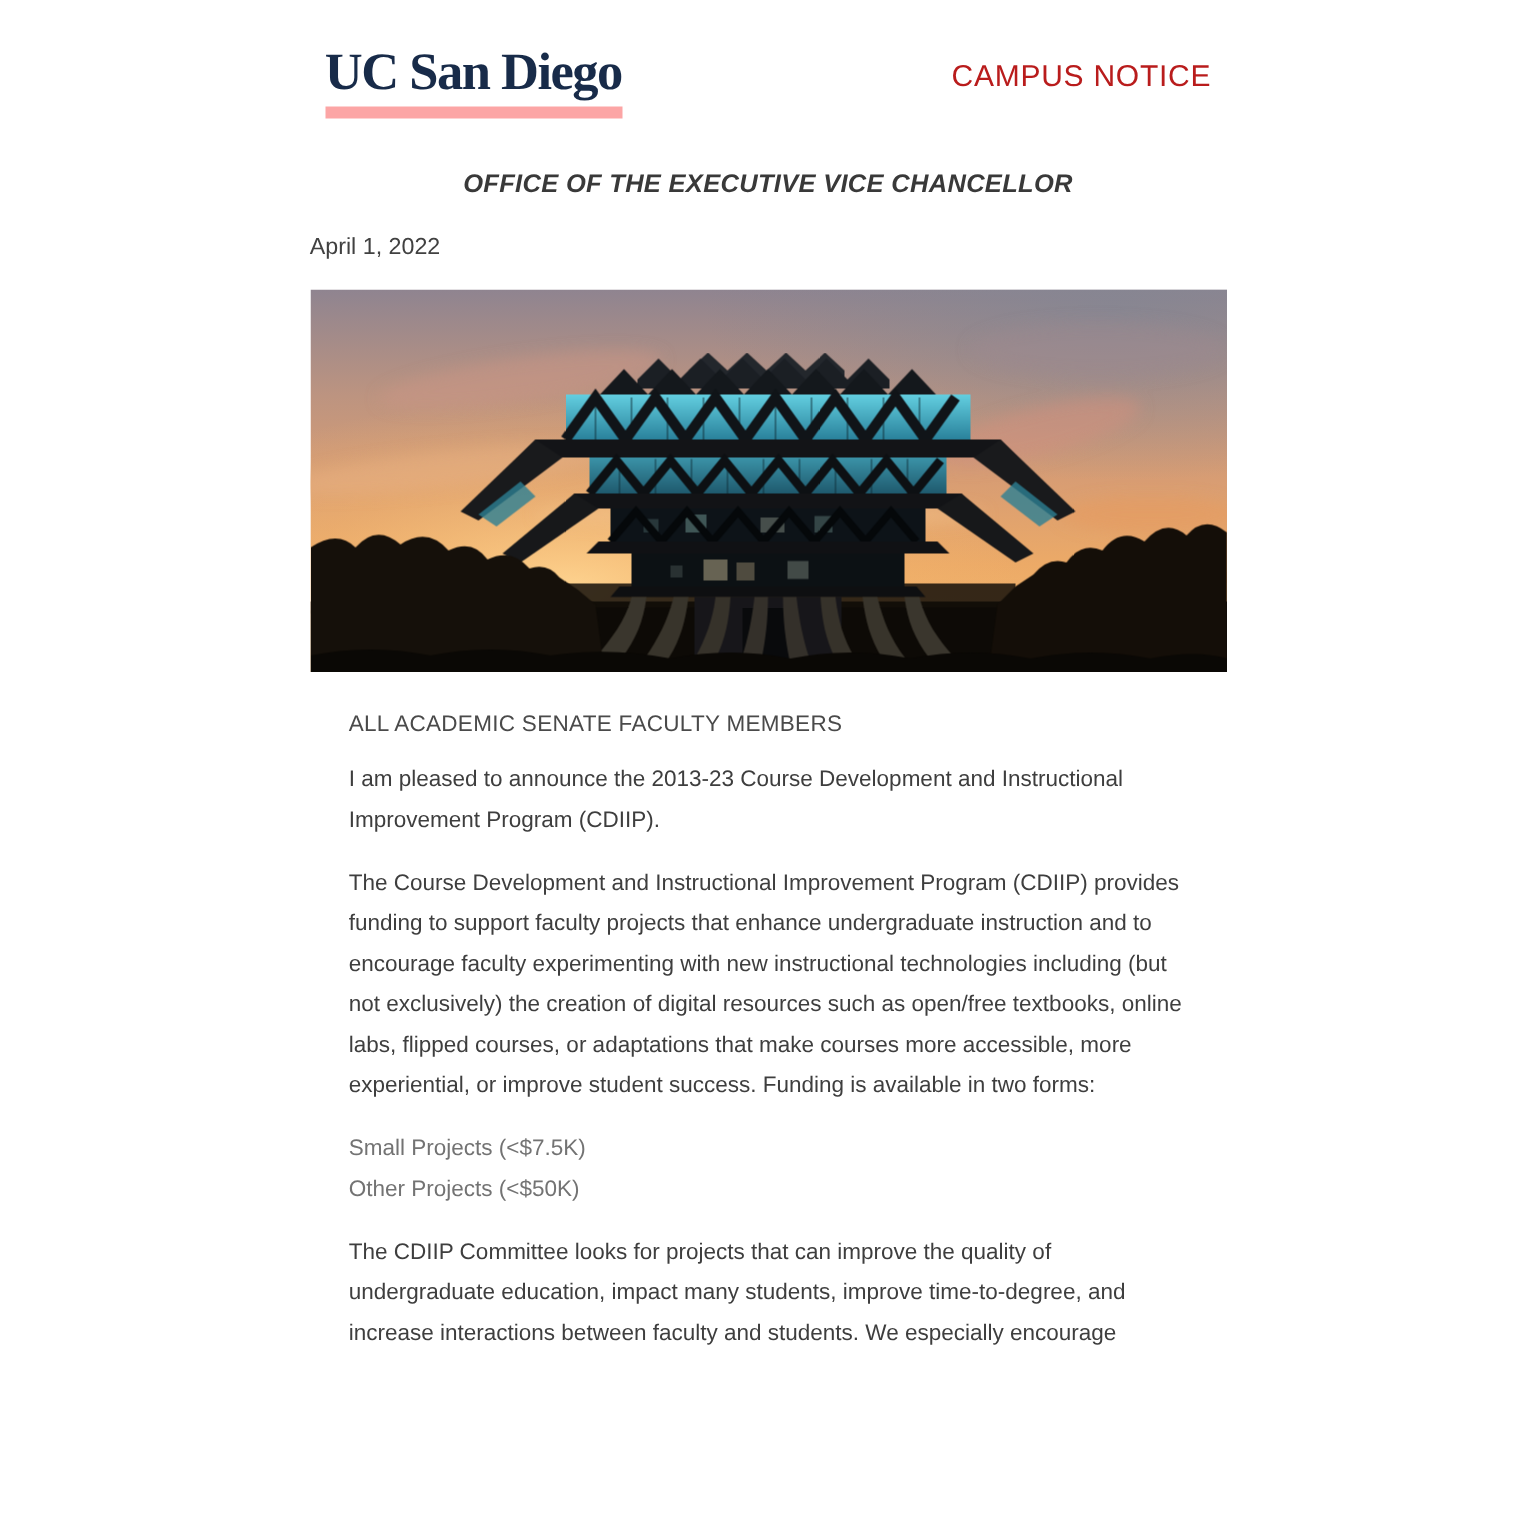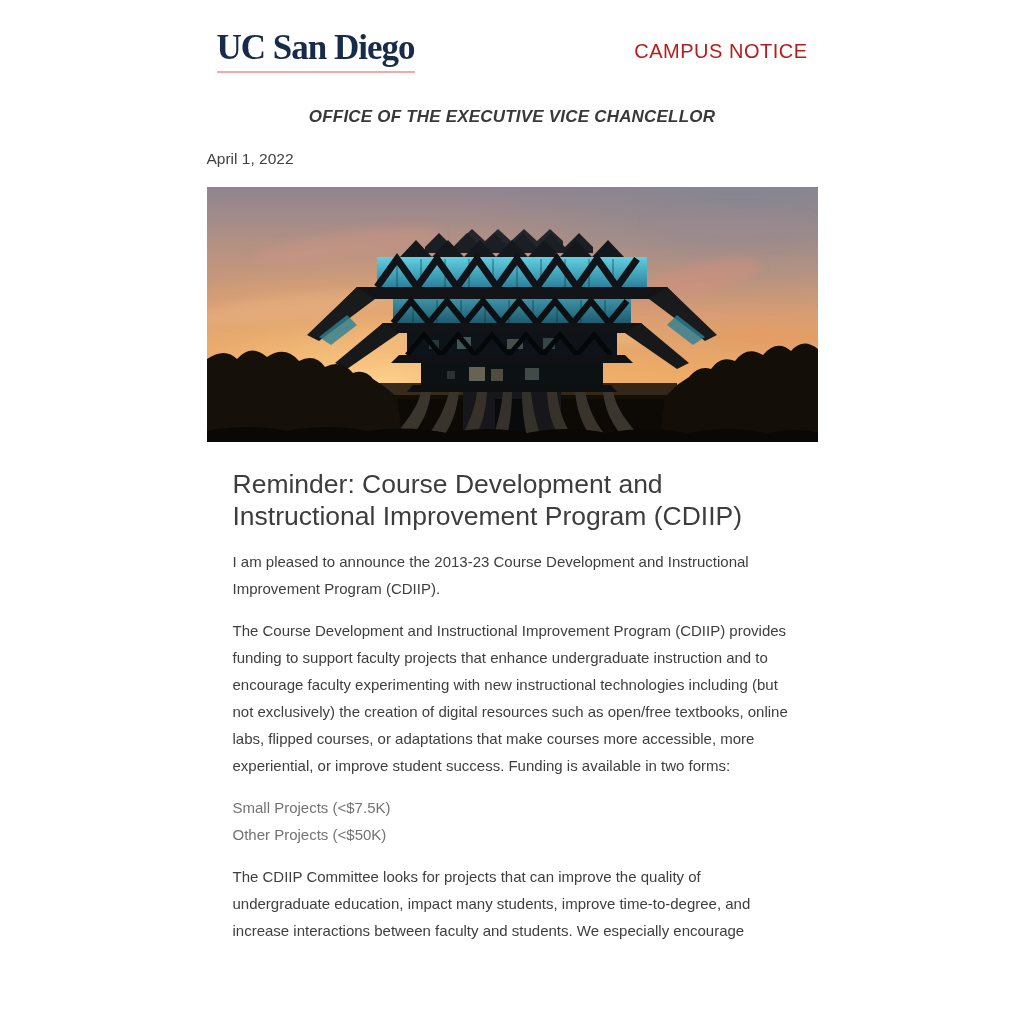--- a/index.html
+++ b/index.html
@@ -4,21 +4,21 @@
 <style>
   html,body{margin:0;padding:0;}
   body{
     width:1024px;height:1024px;overflow:hidden;background:#ffffff;
     font-family:"Liberation Sans",sans-serif;color:#3e3e3e;
   }
   .page{width:611px;margin:0 auto;}
   .masthead{display:flex;justify-content:space-between;align-items:flex-start;padding:30px 10px 0 10px;}
   .logo{
     font-family:"Liberation Serif",serif;font-weight:700;font-size:35px;line-height:1;
-    letter-spacing:-1px;color:#182B49;padding-bottom:6px;border-bottom:2px solid #fca5a5;
+    letter-spacing:-1px;color:#182B49;padding-bottom:6px;border-bottom:8px solid #fca5a5;
   }
   .notice-label{font-size:20px;color:#b91c1c;letter-spacing:.5px;margin-top:10px;}
   .office-line{text-align:center;font-weight:700;font-size:17px;color:#393939;margin-top:34px;letter-spacing:.2px;font-style:italic;}
   .date-line{font-size:15.5px;color:#414141;margin-top:23px;}
   .hero{margin-top:19px;width:611px;height:255px;}
   .hero svg{display:block;}
   .article{padding:0 26px;}
   .audience{margin-top:26px;font-size:15px;color:#4a4a4a;letter-spacing:.2px;}
   .title{margin:26px 0 10px 0;font-size:26.5px;font-weight:400;color:#3d3d3d;line-height:1.22;}
   .para{margin:15px 0 0 0;font-size:15px;line-height:27px;color:#3e3e3e;}
@@ -162,21 +162,21 @@
       <path d="M396,205 L406,205 C410,222 420,236 434,250 L416,250 C404,236 398,222 396,205 Z" fill="#3a362d"></path>
 
       <path d="M0,255 L0,172 Q18,160 30,172 Q44,156 60,170 Q78,158 92,174 Q108,166 118,180 Q134,172 146,186 Q158,182 166,192 L178,200 L190,210 L196,255 Z" fill="#15100a"></path>
       <path d="M611,255 L611,162 Q596,150 584,164 Q570,152 556,168 Q540,158 528,174 Q514,168 504,182 Q492,178 482,190 L470,198 L458,210 L452,255 Z" fill="#140e08"></path>
 
       <path d="M0,255 L0,244 Q40,236 80,244 Q120,236 160,244 Q200,238 240,246 Q280,238 320,246 Q360,238 400,246 Q440,238 480,246 Q520,238 560,246 Q590,240 611,246 L611,255 Z" fill="#0a0805"></path>
     </svg>
   </div>
 
   <main class="article">
-    <h1 class="title">Reminder: Course Development and Instructional Improvement Program (CDIIP)</h1>
+    <div class="audience">ALL ACADEMIC SENATE FACULTY MEMBERS</div>
     <p class="para">I am pleased to announce the 2013-23 Course Development and Instructional Improvement Program (CDIIP).</p>
     <p class="para">The Course Development and Instructional Improvement Program (CDIIP) provides funding to support faculty projects that enhance undergraduate instruction and to encourage faculty experimenting with new instructional technologies including (but not exclusively) the creation of digital resources such as open/free textbooks, online labs, flipped courses, or adaptations that make courses more accessible, more experiential, or improve student success. Funding is available in two forms:</p>
     <p class="para">
       <span class="funding-line" style="display:block">Small Projects (&lt;$7.5K)</span>
       <span class="funding-line" style="display:block">Other Projects (&lt;$50K)</span>
     </p>
     <p class="para">The CDIIP Committee looks for projects that can improve the quality of undergraduate education, impact many students, improve time-to-degree, and increase interactions between faculty and students. We especially encourage</p>
   </main>
 
 </div>

